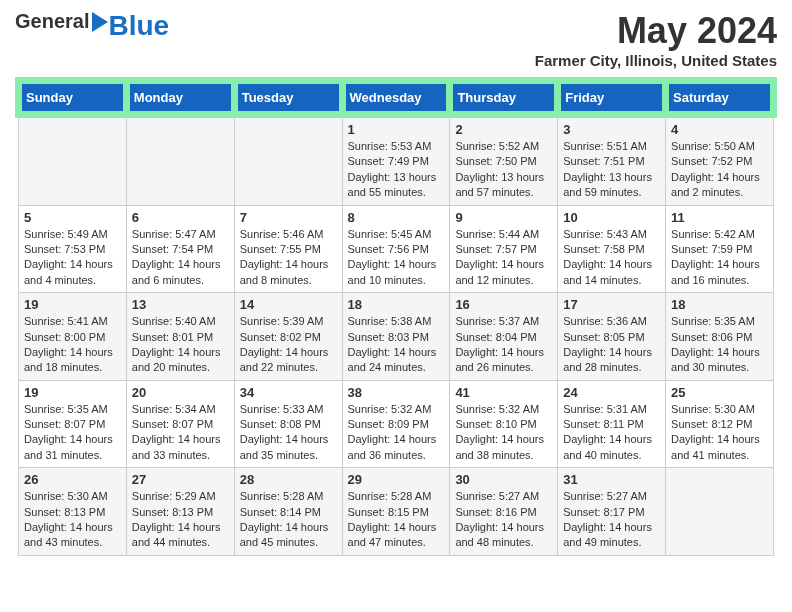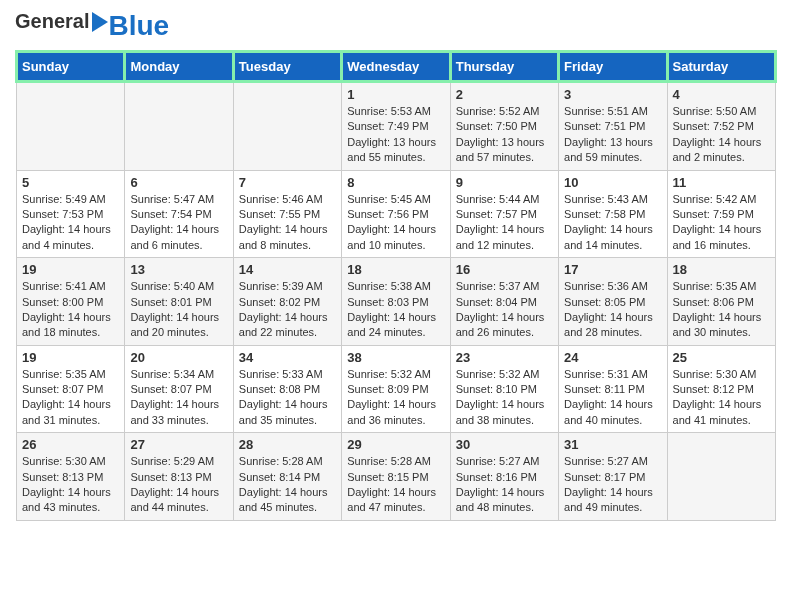--- a/index.html
+++ b/index.html
@@ -41,21 +41,21 @@
     }
     thead tr {
       background-color: #1565c0;
       color: white;
     }
     thead th {
       padding: 6px 4px;
       font-size: 13px;
       font-weight: bold;
       text-align: left;
-      border: 3px solid #86efac;
+      border: 7px solid #86efac;
     }
     tbody tr {
       background: #fff;
     }
     tbody tr:nth-child(odd) {
       background: #f5f5f5;
     }
     tbody td {
       border: 1px solid #ccc;
       vertical-align: top;
@@ -104,20 +104,24 @@
 <div class="header">
   <div class="logo">
     <div class="logo-wrap">
       <span class="logo-word-general">General</span>
       <span class="logo-arrow"></span>
     </div>
     <div>
       <span class="logo-word-blue">Blue</span>
     </div>
   </div>
+  <div class="title-area">
+    <div class="month-title">May 2024</div>
+    <div class="location-title">Farmer City, Illinois, United States</div>
+  </div>
 </div>
 
 <table>
   <thead>
     <tr>
     <th>Sunday</th>
         <th>Monday</th>
         <th>Tuesday</th>
         <th>Wednesday</th>
         <th>Thursday</th>
@@ -218,21 +222,21 @@
         </td>
         <td>
           <div class="day-num">34</div>
           <div class="day-info">Sunrise: 5:33 AM<br>Sunset: 8:08 PM<br>Daylight: 14 hours<br>and 35 minutes.</div>
         </td>
         <td>
           <div class="day-num">38</div>
           <div class="day-info">Sunrise: 5:32 AM<br>Sunset: 8:09 PM<br>Daylight: 14 hours<br>and 36 minutes.</div>
         </td>
         <td>
-          <div class="day-num">23</div>
+          <div class="day-num">41</div>
           <div class="day-info">Sunrise: 5:32 AM<br>Sunset: 8:10 PM<br>Daylight: 14 hours<br>and 38 minutes.</div>
         </td>
         <td>
           <div class="day-num">24</div>
           <div class="day-info">Sunrise: 5:31 AM<br>Sunset: 8:11 PM<br>Daylight: 14 hours<br>and 40 minutes.</div>
         </td>
         <td>
           <div class="day-num">25</div>
           <div class="day-info">Sunrise: 5:30 AM<br>Sunset: 8:12 PM<br>Daylight: 14 hours<br>and 41 minutes.</div>
         </td>

